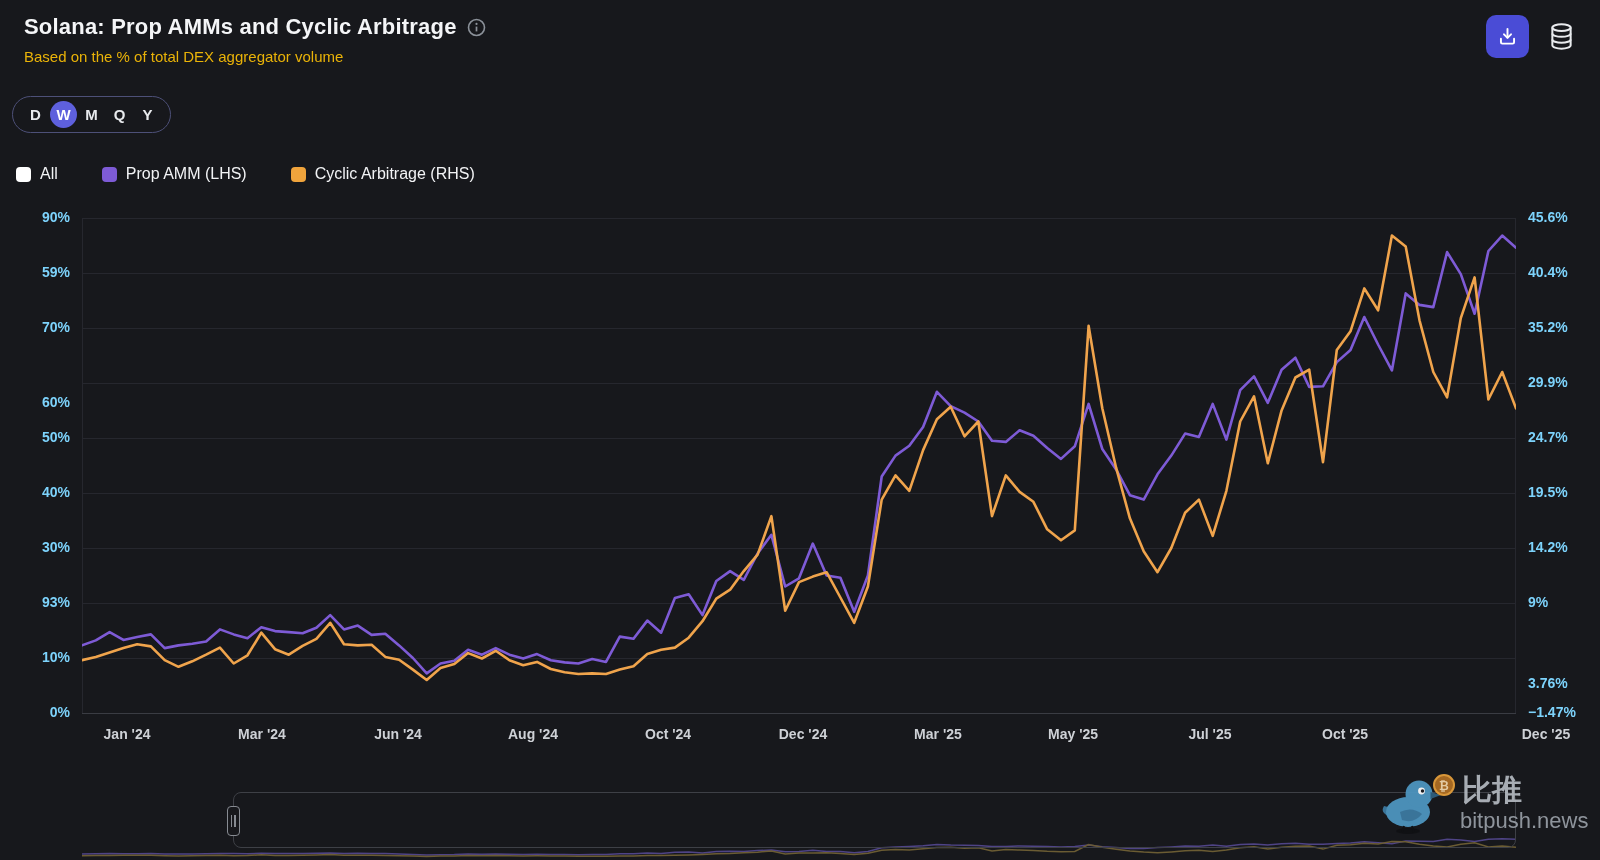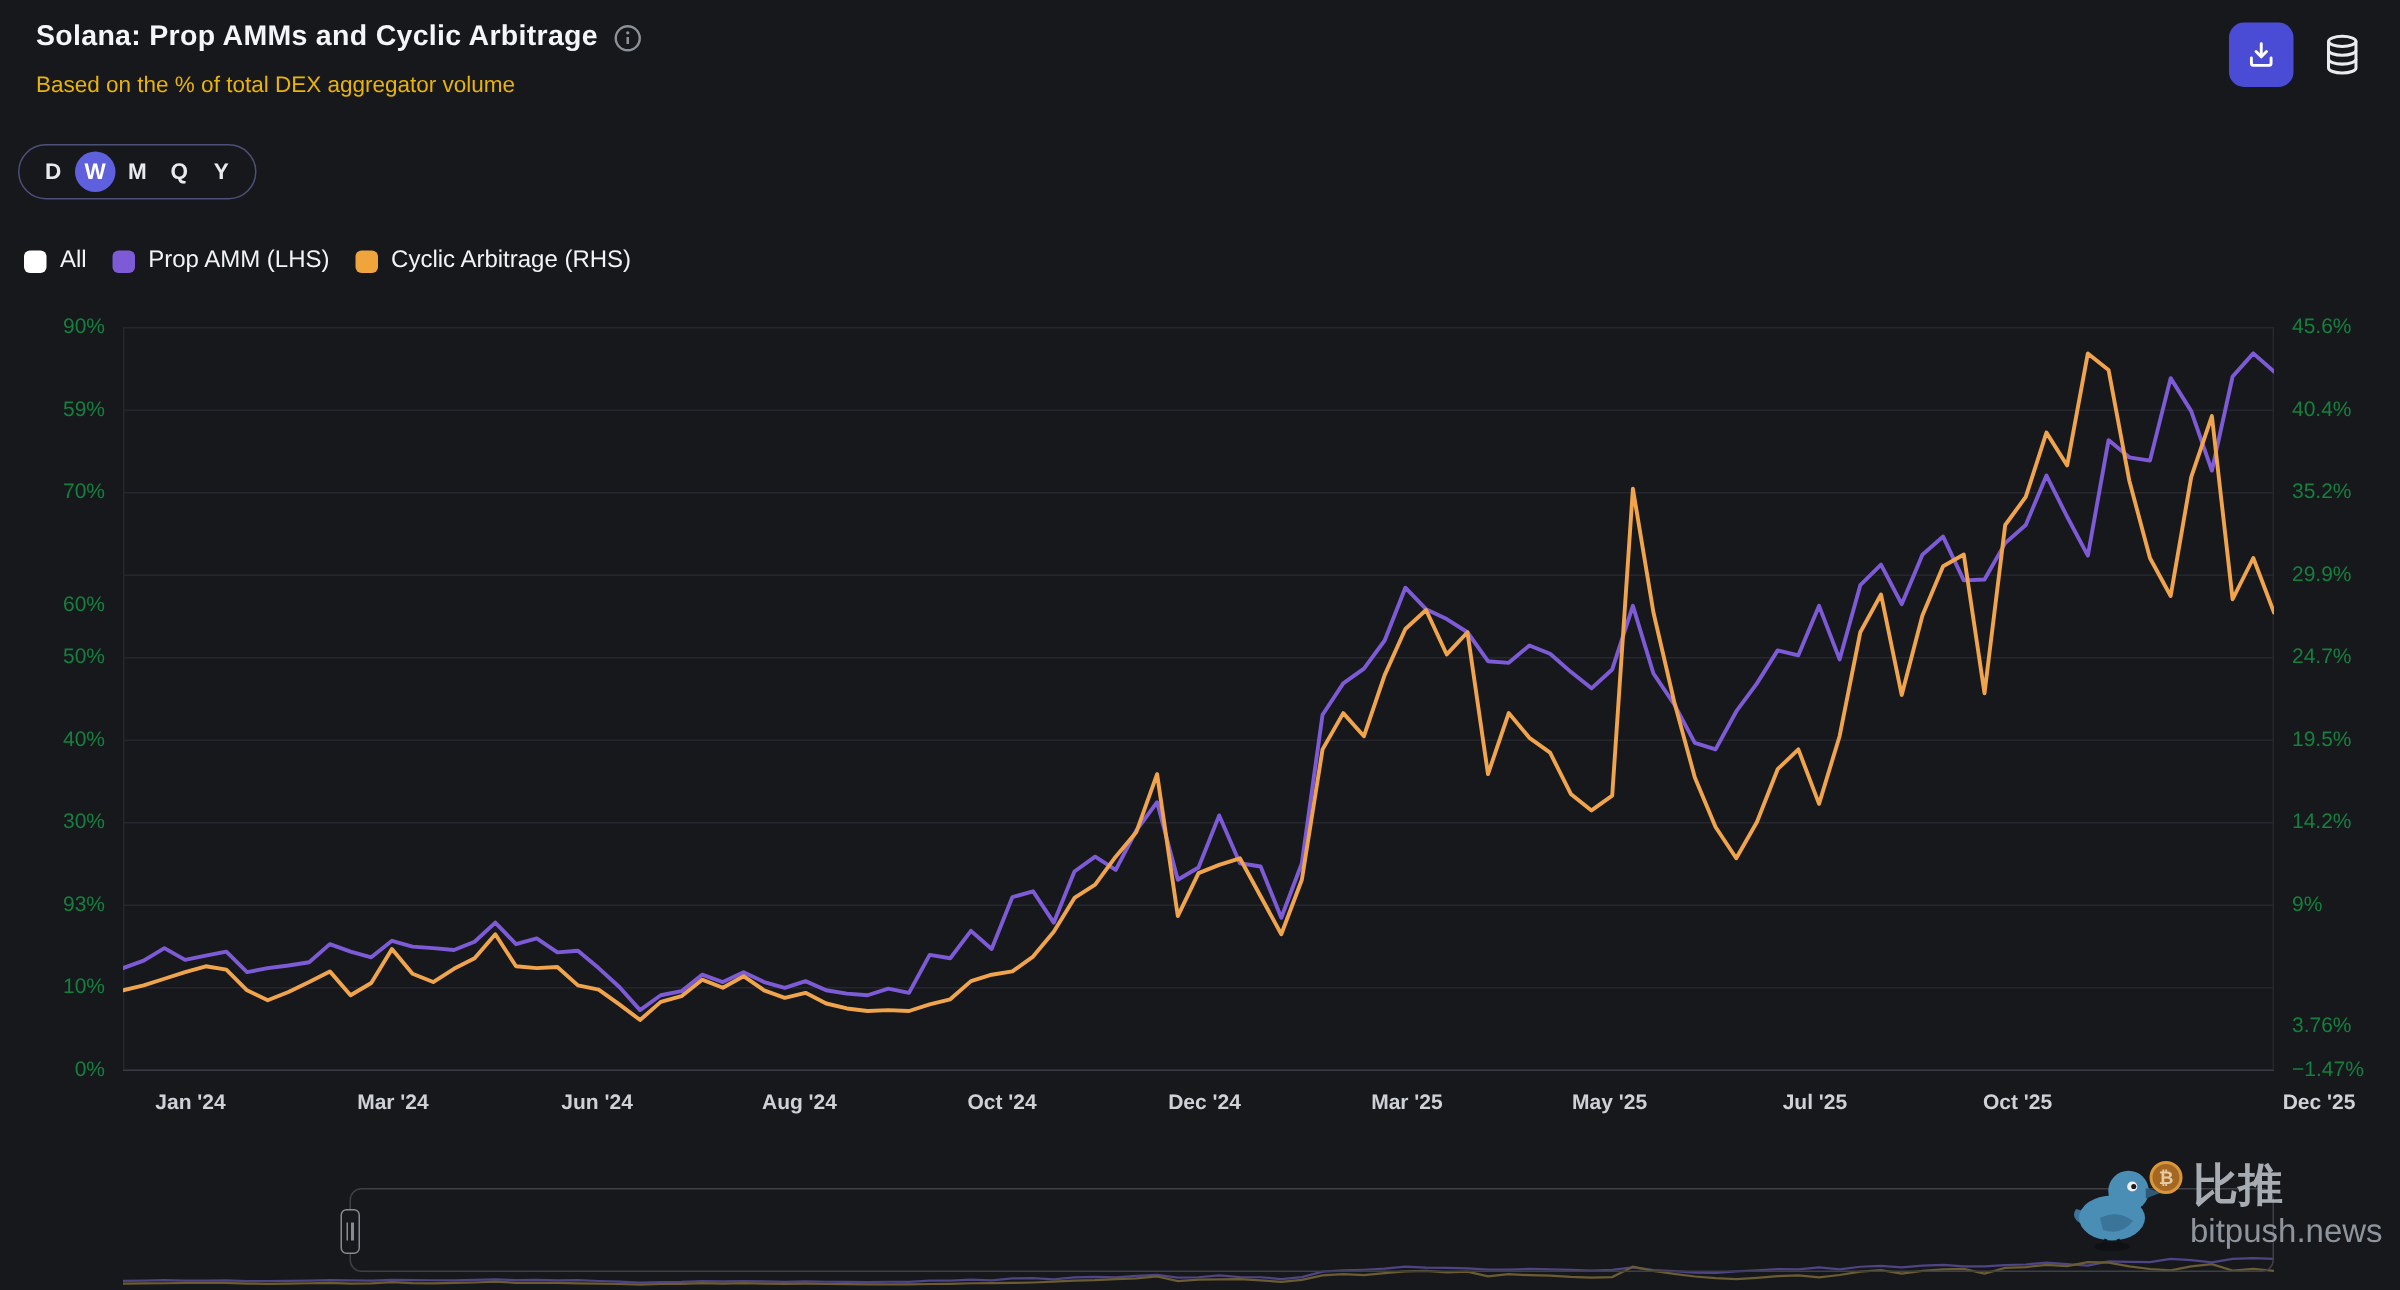--- a/index.html
+++ b/index.html
@@ -1,35 +1,35 @@
 <!DOCTYPE html>
 <html><head>
 <meta charset="utf-8">
 <style>
   html,body{margin:0;padding:0;background:#17181c;}
   .app{position:relative;width:1600px;height:860px;background:#17181c;overflow:hidden;
        font-family:"Liberation Sans",sans-serif;-webkit-font-smoothing:antialiased;}
-  .page-title{position:absolute;left:24px;top:14px;font-size:19px;font-weight:700;color:#f4f5f7;
+  .page-title{position:absolute;left:24px;top:14px;font-size:22px;font-weight:700;color:#f4f5f7;
               letter-spacing:.2px;display:flex;align-items:center;gap:10px;}
   .subtitle{position:absolute;left:24px;top:48px;font-size:15px;color:#eab308;}
   .info-icon{display:inline-flex;width:19px;height:19px;}
   .dl-btn{position:absolute;left:1486px;top:15px;width:43px;height:43px;background:#4a4cd6;
           border-radius:10px;display:flex;align-items:center;justify-content:center;cursor:pointer;}
   .db-btn{position:absolute;left:1546px;top:21px;width:31px;height:31px;display:flex;
           align-items:center;justify-content:center;cursor:pointer;}
   .period{position:absolute;left:12px;top:96px;height:37px;border:1px solid #4d5078;border-radius:19px;
           display:flex;align-items:center;padding:0 9px;box-sizing:border-box;gap:1px;}
   .period .opt{width:27px;height:27px;display:flex;align-items:center;justify-content:center;
                color:#e8eaed;font-size:15px;font-weight:700;border-radius:14px;cursor:pointer;}
   .period .opt.sel{background:#5e60dd;color:#fff;}
-  .legend{position:absolute;left:16px;top:165px;display:flex;gap:17px;align-items:center;}
+  .legend{position:absolute;left:16px;top:165px;display:flex;gap:44px;align-items:center;}
   .legend .item{display:flex;gap:9px;align-items:center;cursor:pointer;}
   .legend .sw{width:15px;height:15px;border-radius:4px;}
   .legend .lbl{font-size:16px;color:#f2f3f5;font-weight:500;}
-  .ylab{position:absolute;width:58px;left:12px;text-align:right;font-size:14px;font-weight:400;color:#15803d;}
+  .ylab{position:absolute;width:58px;left:12px;text-align:right;font-size:14px;font-weight:700;color:#7dd3fc;}
   .ylab.r{left:1528px;width:72px;text-align:left;}
   .xlab{position:absolute;top:726px;transform:translateX(-50%);font-size:14px;font-weight:700;color:#ced1d6;}
   .wm{position:absolute;left:573px;top:425px;font-size:64px;font-weight:700;color:#232429;letter-spacing:1px;
       user-select:none;}
   #main-svg{position:absolute;left:82px;top:218px;cursor:crosshair;}
   #nav-svg{position:absolute;left:82px;top:830px;}
   .nav-box{position:absolute;top:792px;height:56px;border:1px solid #3e4046;border-radius:8px;box-sizing:border-box;}
   .nav-handle{position:absolute;top:806px;width:13px;height:30px;background:#17181c;border:1.5px solid #878b92;
               border-radius:4px;box-sizing:border-box;cursor:ew-resize;display:flex;align-items:center;justify-content:center;gap:2px;}
   .nav-handle i{display:block;width:1.5px;height:12px;background:#878b92;}

